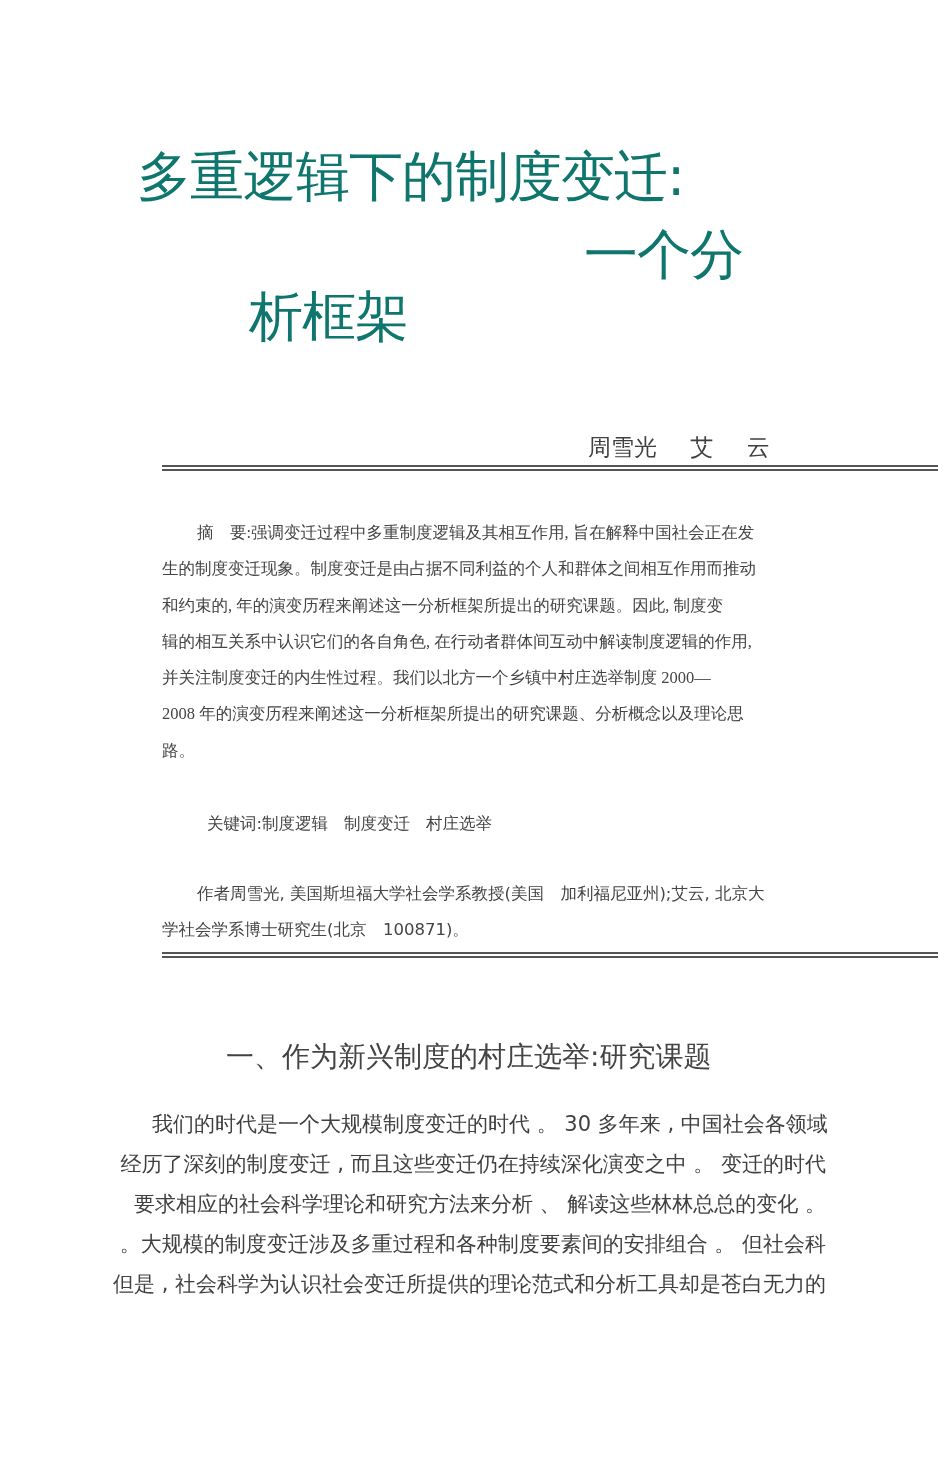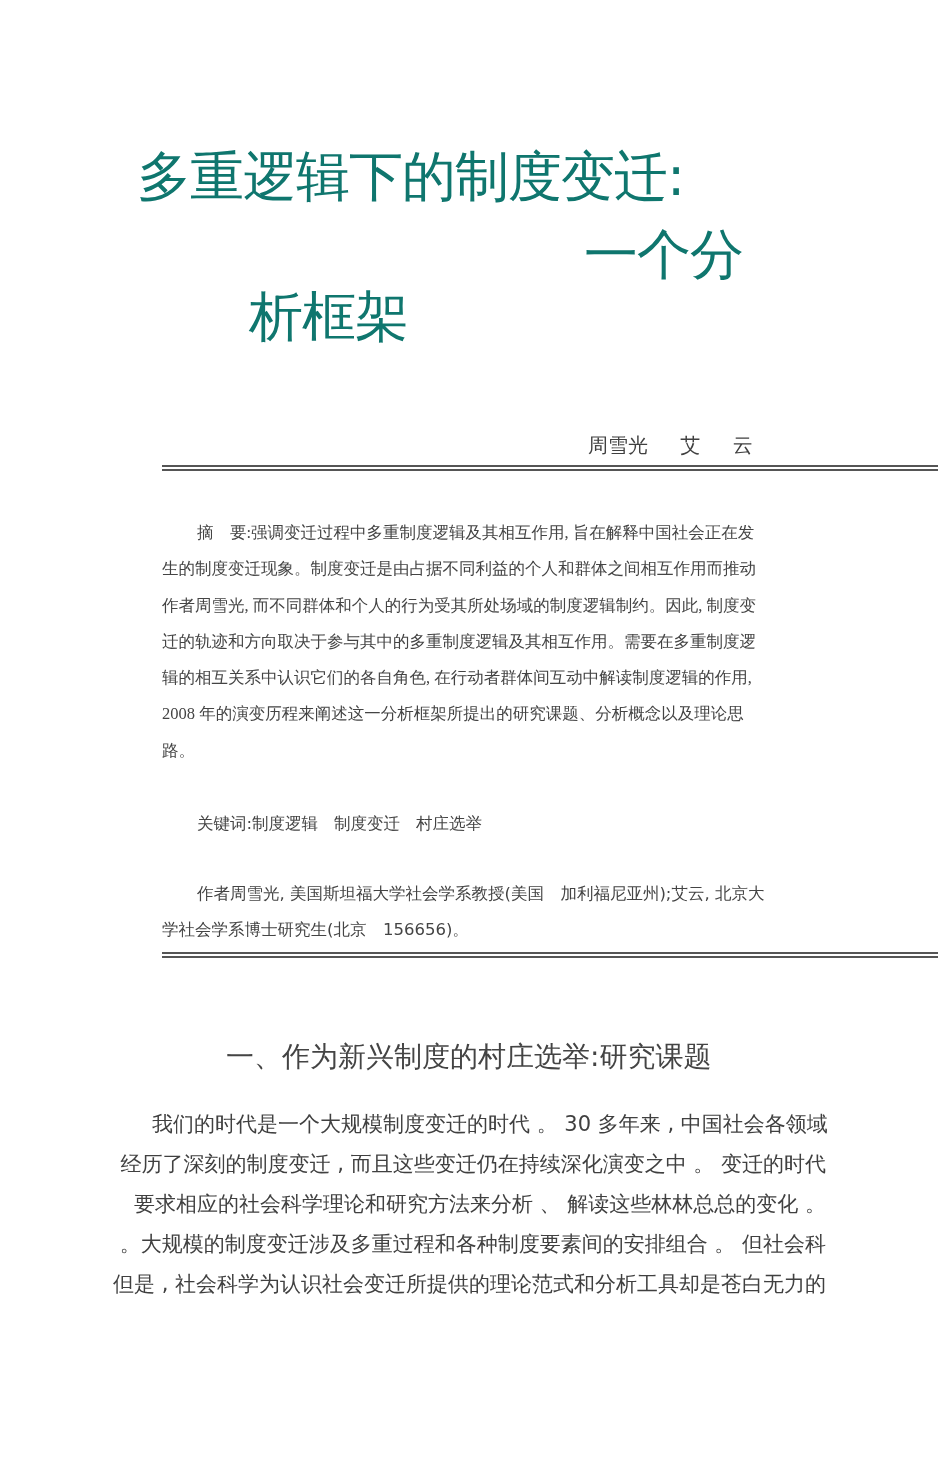--- a/index.html
+++ b/index.html
@@ -22,21 +22,21 @@
       color: #0f766e;
       letter-spacing: -1px;
       line-height: 1;
     }
     #title-1 { left: 137px; top: 150px; }
     #title-2 { left: 584px; top: 228px; }
     #title-3 { left: 249px; top: 290px; text-align: center; }
 
     #authors {
       left: 588px; top: 432px;
-      font-size: 20px;
+      font-size: 23px;
       color: #404040;
       word-spacing: 0;
       text-align: right;
     }
     #authors span { margin-right: 26px; }
 
     .rule {
       position: absolute;
       left: 162px;
       width: 776px;
@@ -54,21 +54,21 @@
       width: 614px;
       font-size: 16.5px;
       line-height: 36.3px;
       color: #444;
       text-align: justify;
       text-align-last: left;
     }
     .abs-line { display: block; white-space: nowrap; height: 36.3px; }
     #abstract { top: 515px; font-family: Liberation Serif, serif; }
 
-    #keywords { left: 197px; top: 813px; font-size: 16.5px; color: #444; }
+    #keywords { left: 207px; top: 813px; font-size: 16.5px; color: #444; }
     #keywords span.kw { margin-right: 16px; }
 
     #author-note { top: 876px; }
 
     #section-heading {
       left: 226px; top: 1038px;
       font-size: 28px;
       color: #444;
     }
 
@@ -94,34 +94,34 @@
   <span>周雪光</span>
   <span>艾</span>
   <span>云</span>
 </div>
 
 <div class="rule" id="rule-top"></div>
 
 <div class="abs-text" id="abstract">
   <span class="abs-line" style="padding-left:35px">摘　要:强调变迁过程中多重制度逻辑及其相互作用, 旨在解释中国社会正在发</span>
   <span class="abs-line">生的制度变迁现象。制度变迁是由占据不同利益的个人和群体之间相互作用而推动</span>
-  <span class="abs-line">作者周雪光, 而不同群体和个人的行为受其所处场域的制度逻辑制约。因此, 制度变</span>
-  <span class="abs-line">迁的轨迹和方向取决于参与其中的多重制度逻辑及其相互作用。需要在多重制度逻</span>
+  <span class="abs-line">和约束的, 年的演变历程来阐述这一分析框架所提出的研究课题。因此, 制度变</span>
   <span class="abs-line">辑的相互关系中认识它们的各自角色, 在行动者群体间互动中解读制度逻辑的作用,</span>
+  <span class="abs-line">并关注制度变迁的内生性过程。我们以北方一个乡镇中村庄选举制度  2000—</span>
   <span class="abs-line">2008 年的演变历程来阐述这一分析框架所提出的研究课题、分析概念以及理论思</span>
   <span class="abs-line">路。</span>
 </div>
 
 <div class="abs" id="keywords">
   <span>关键词:</span><span class="kw">制度逻辑</span><span class="kw">制度变迁</span><span class="kw">村庄选举</span>
 </div>
 
 <div class="abs-text" id="author-note">
   <span class="abs-line" style="padding-left:35px">作者周雪光, 美国斯坦福大学社会学系教授(美国　加利福尼亚州);艾云, 北京大</span>
-  <span class="abs-line">学社会学系博士研究生(北京　156656)。</span>
+  <span class="abs-line">学社会学系博士研究生(北京　100871)。</span>
 </div>
 
 <div class="rule" id="rule-bottom"></div>
 
 <div class="abs" id="section-heading">一、作为新兴制度的村庄选举:研究课题</div>
 
 <div class="body-text" id="body-para">
   <span class="body-line" style="padding-left:42px">我们的时代是一个大规模制度变迁的时代 。 30 多年来 , 中国社会各领域</span>
   <span class="body-line">经历了深刻的制度变迁 , 而且这些变迁仍在持续深化演变之中 。 变迁的时代</span>
   <span class="body-line">要求相应的社会科学理论和研究方法来分析 、 解读这些林林总总的变化 。</span>

